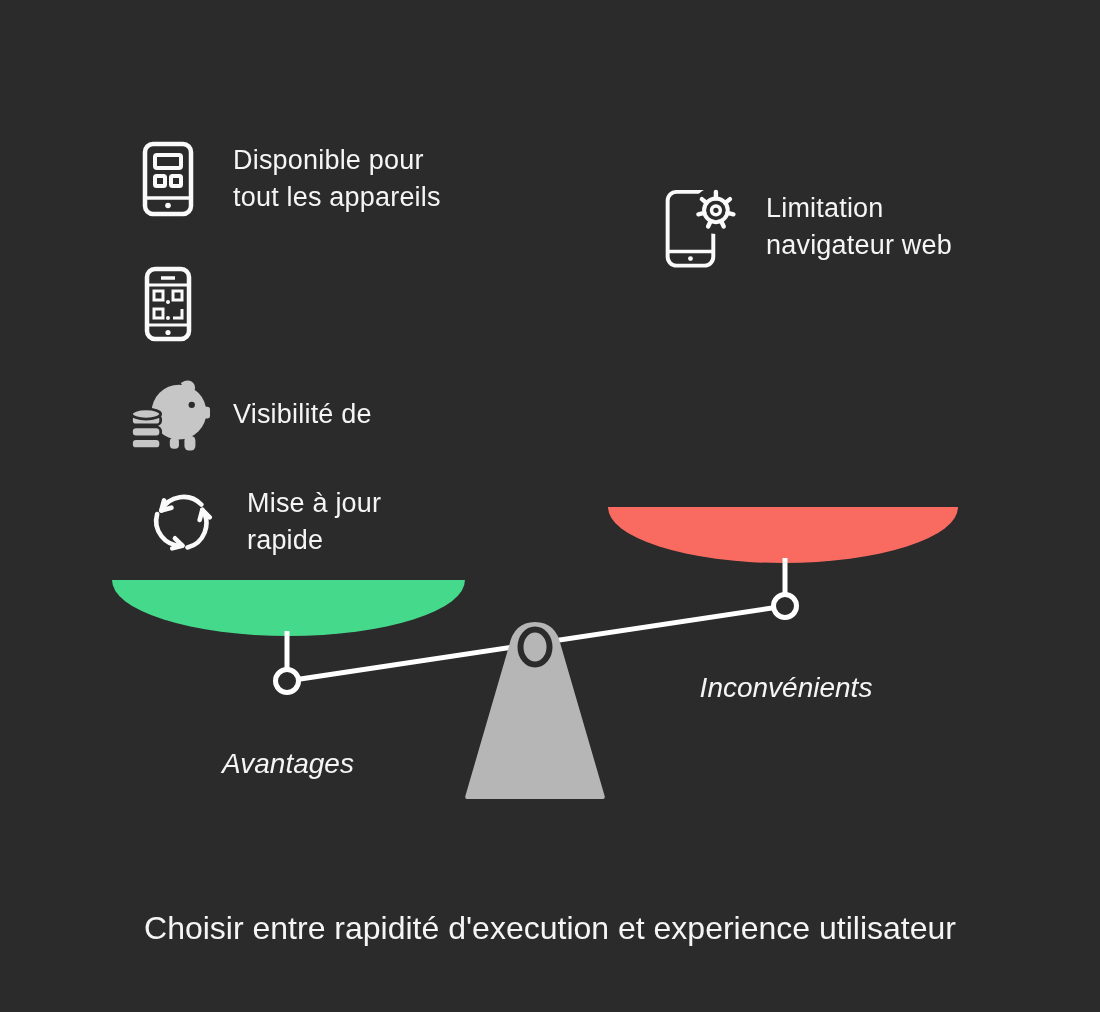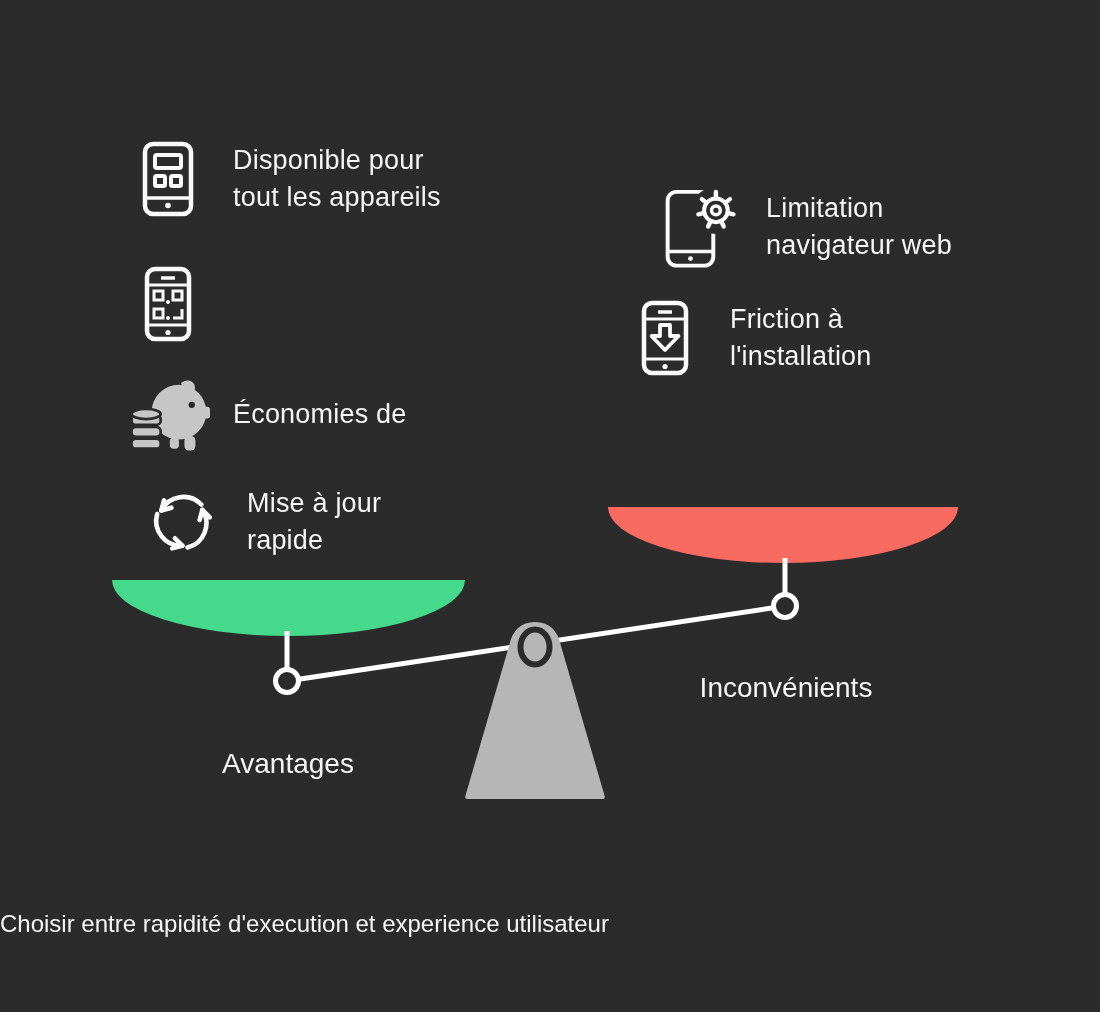--- a/index.html
+++ b/index.html
@@ -5,22 +5,22 @@
   html,body{margin:0;padding:0;background:#2b2b2b;}
   .stage{
     position:relative;width:1100px;height:1012px;background:#2b2b2b;overflow:hidden;
     font-family:"Liberation Sans","DejaVu Sans",sans-serif;color:#f5f5f5;
   }
   .scale-svg{position:absolute;left:0;top:0;z-index:1;}
   .row{position:absolute;display:flex;align-items:center;z-index:2;}
   .icon-box{width:86px;display:flex;justify-content:center;align-items:center;margin-right:22px;flex:none;}
   .txt{font-size:27px;line-height:37px;font-weight:500;letter-spacing:0.2px;color:#f5f5f5;white-space:nowrap;}
   .txt span{display:block;}
-  .pan-label{position:absolute;transform:translateX(-50%);font-size:28px;font-weight:500;z-index:2;white-space:nowrap;}
-  .caption{position:absolute;left:0;width:100%;text-align:left;font-size:24px;font-weight:500;z-index:2;}
+  .pan-label{position:absolute;transform:translateX(-50%);font-size:28px;font-weight:500;z-index:2;white-space:nowrap;font-style:italic;}
+  .caption{position:absolute;left:0;width:100%;text-align:center;font-size:32px;font-weight:500;z-index:2;}
   .ico{display:block;}
   .ico *{vector-effect:none;}
 </style>
 </head>
 <body>
 
 <div class="stage">
 
   <svg class="scale-svg" width="1100" height="1012" viewBox="0 0 1100 1012">
 
@@ -84,21 +84,21 @@
         <rect x="48" y="68" width="10" height="12" rx="4"></rect>
         <circle cx="72" cy="32" r="3.5" fill="#2b2b2b"></circle>
         <path d="M34 14 Q22 24 26 38" fill="none" stroke="#2b2b2b" stroke-width="4.5" stroke-linecap="round"></path>
         <rect x="6" y="43" width="32" height="11" rx="5" stroke="#2b2b2b" stroke-width="3"></rect>
         <rect x="6" y="56" width="32" height="11" rx="5" stroke="#2b2b2b" stroke-width="3"></rect>
         <rect x="6" y="69" width="32" height="11" rx="5" stroke="#2b2b2b" stroke-width="3"></rect>
         <ellipse cx="22" cy="42" rx="16" ry="5.5" stroke="#2b2b2b" stroke-width="3"></ellipse>
       </svg>
     </span>
     <div class="txt">
-      <span>Économies de</span>
+      <span>Visibilité de</span>
     </div>
   </div>
 
   <div class="row" style="left:139px;top:486px;height:72px;">
     <span class="icon-box">
       <svg class="ico" width="70" height="70" viewBox="0 0 76 76" fill="none" stroke="#fafafa" stroke-width="5" stroke-linecap="round" stroke-linejoin="round">
         <g>
           <path d="M59 19 A27 27 0 0 0 15.5 25.5"></path>
           <path d="M26.5 22.5 L15.5 25.5 L18.5 14.5"></path>
         </g>
@@ -137,36 +137,20 @@
         <circle cx="60" cy="30" r="13.5" stroke-width="4.5"></circle>
         <circle cx="60" cy="30" r="5" stroke-width="4"></circle>
       </svg>
     </span>
     <div class="txt">
       <span>Limitation</span>
       <span>navigateur web</span>
     </div>
   </div>
 
-  <div class="row" style="left:622px;top:300px;height:76px;">
-    <span class="icon-box">
-      <svg class="ico" width="48" height="76" viewBox="0 0 48 76" fill="none" stroke="#fafafa">
-        <rect x="3" y="3" width="42" height="70" rx="8" stroke-width="4.5"></rect>
-        <line x1="17" y1="12" x2="31" y2="12" stroke-width="3.5"></line>
-        <line x1="3" y1="19" x2="45" y2="19" stroke-width="3"></line>
-        <path d="M19 25 h10 v11 h8.5 L24 50 L10.5 36 H19 Z" stroke-width="3.8" stroke-linejoin="round"></path>
-        <line x1="3" y1="59" x2="45" y2="59" stroke-width="3"></line>
-        <circle cx="24" cy="66.5" r="2.6" fill="#fafafa" stroke="none"></circle>
-      </svg>
-    </span>
-    <div class="txt">
-      <span>Friction à</span>
-      <span>l'installation</span>
-    </div>
-  </div>
 
 
   <div class="pan-label" style="left:288px;top:748px;">Avantages</div>
   <div class="pan-label" style="left:786px;top:672px;">Inconvénients</div>
 
   <div class="caption" style="top:910px;">Choisir entre rapidité d'execution et experience utilisateur</div>
 
 </div>
 
 </body></html>

